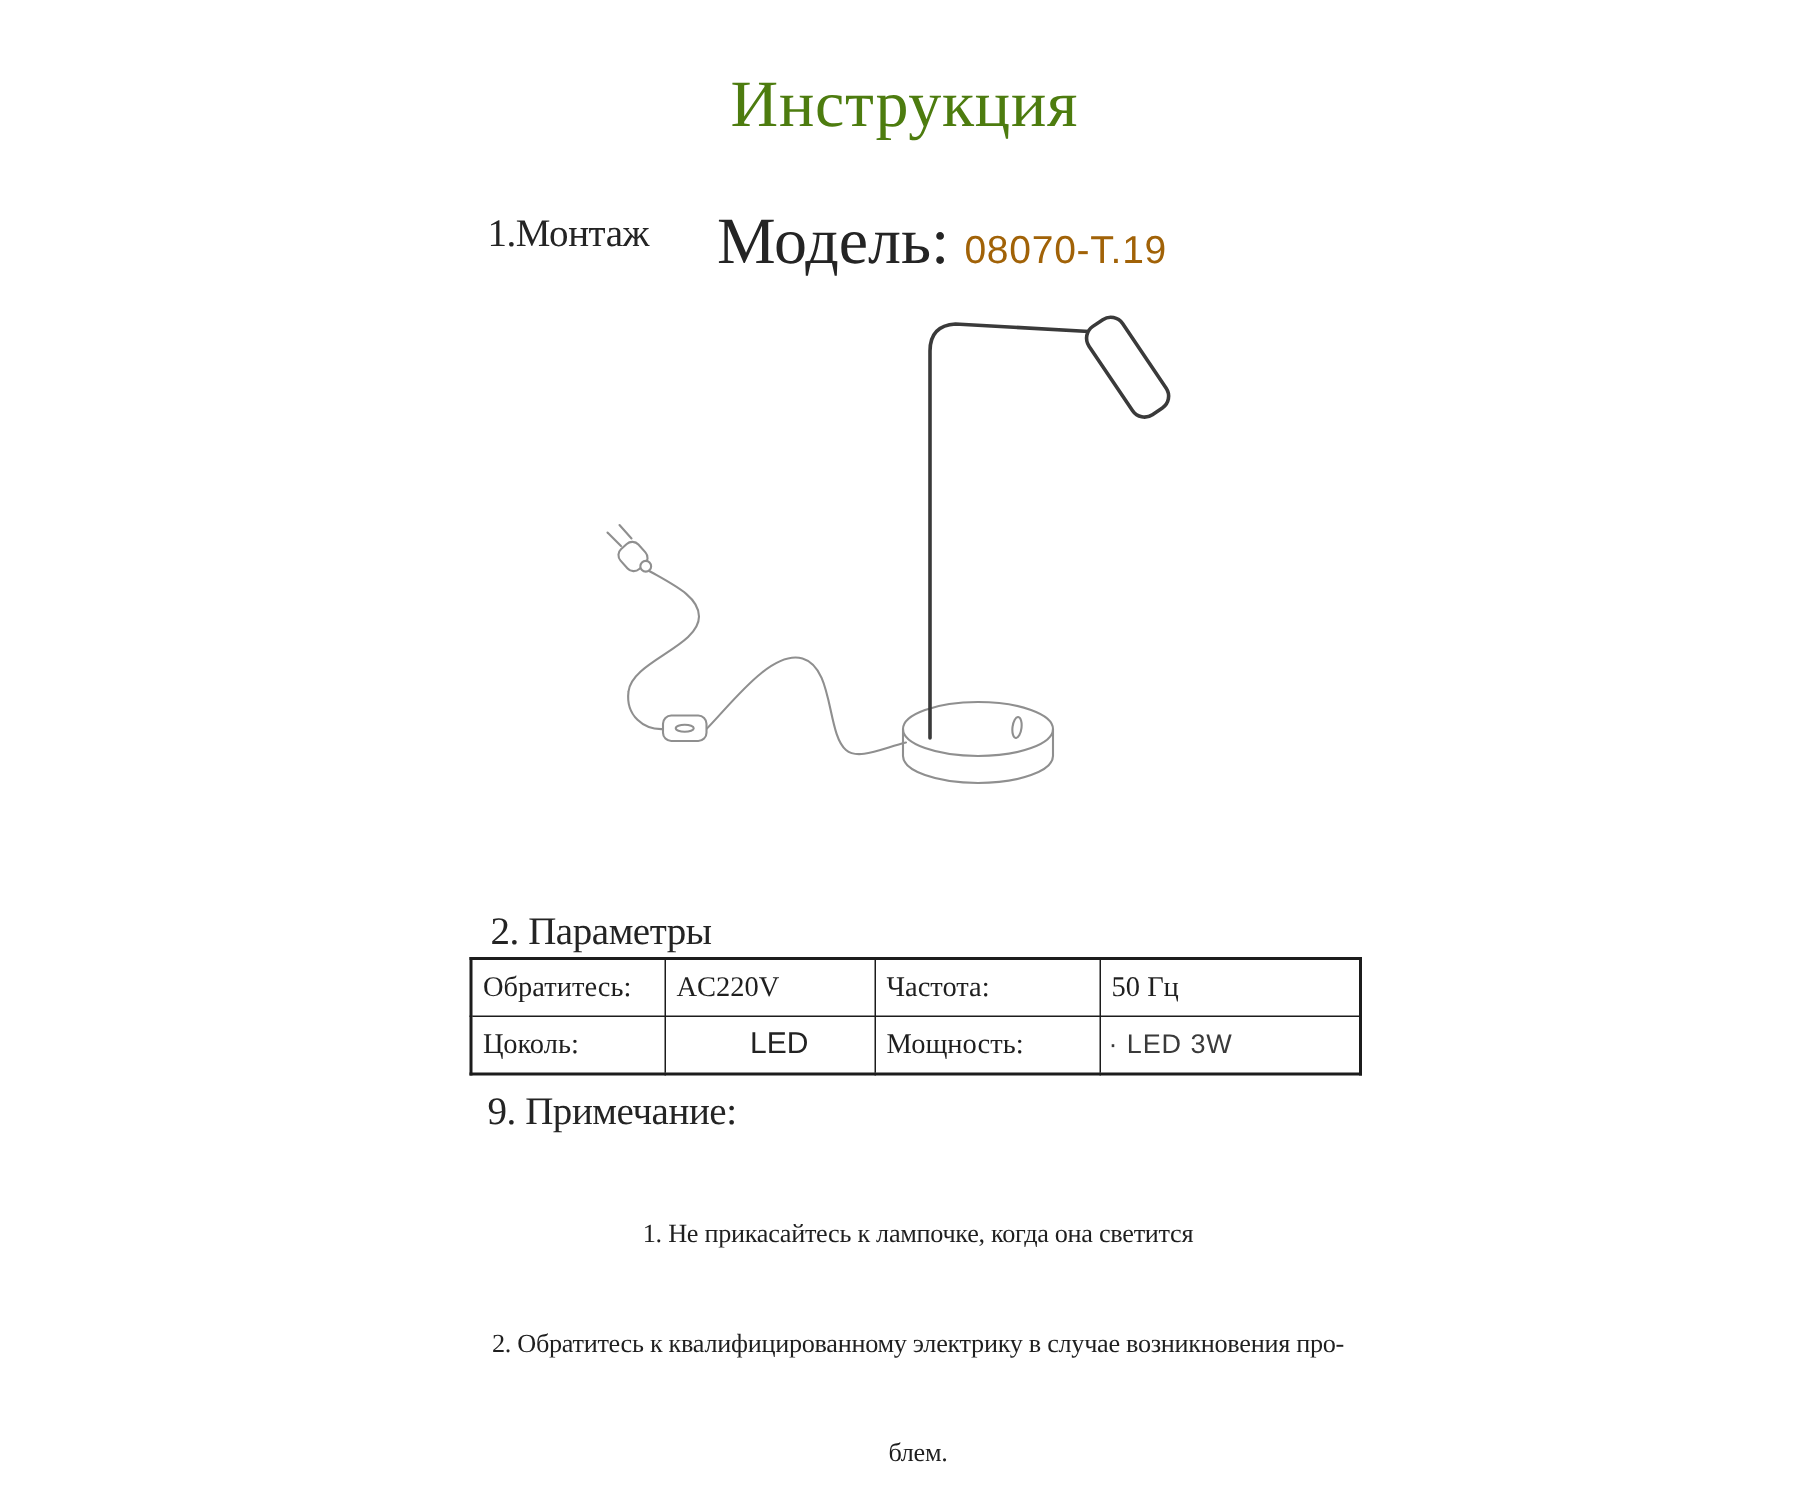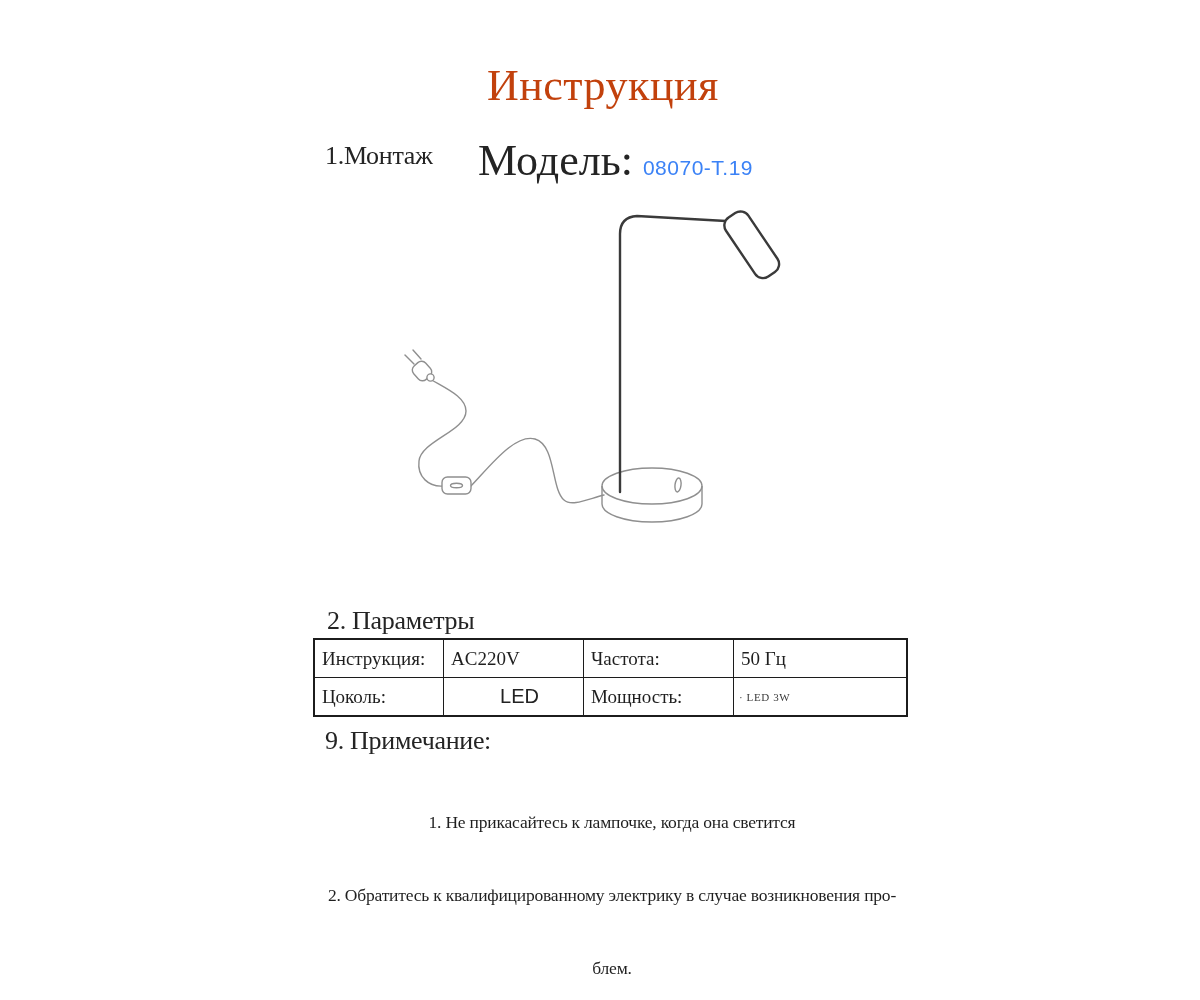--- a/index.html
+++ b/index.html
@@ -7,33 +7,33 @@
     width: 1200px; height: 1000px;
     background: #ffffff;
     font-family: "Liberation Serif", "DejaVu Serif", serif;
     color: #262626;
     position: relative;
     overflow: hidden;
   }
   .page { position: absolute; inset: 0; width: 1200px; height: 1000px; }
 
   .title {
-    position: absolute; left: 487px; top: 64px;
+    position: absolute; left: 487px; top: 48px;
     font-size: 44px; line-height: 1; letter-spacing: 0.5px;
-    color: #c2410c; white-space: nowrap;
+    color: #4d7c0f; white-space: nowrap;
   }
   .model-line {
     position: absolute; left: 478px; top: 103px;
     display: flex; align-items: baseline; gap: 10px;
     line-height: 1; white-space: nowrap; margin-top: 36px;
   }
   .model-label { font-size: 44px; color: #242424; }
   .model-number {
     font-family: "Liberation Sans", "DejaVu Sans", sans-serif;
-    font-size: 21px; color: #3b82f6; letter-spacing: 0.5px;
+    font-size: 26px; color: #a16207; letter-spacing: 0.5px;
   }
 
   .heading {
     position: absolute; font-size: 26px; line-height: 1;
     letter-spacing: -0.3px; color: #242424; white-space: nowrap; margin-left: 16px;
   }
   .h-montage   { left: 309px; top: 143px; }
   .h-params    { left: 311px; top: 608px; }
   .h-notes     { left: 309px; top: 728px; }
 
@@ -51,22 +51,22 @@
     overflow: hidden; white-space: nowrap;
   }
   .params-table { border: 2.2px solid #1c1c1c; }
   .col1 { width: 121px; } .col2 { width: 132px; }
   .col3 { width: 142px; } .col4 { width: 165px; }
   td.sans-big {
     font-family: "Liberation Sans", "DejaVu Sans", sans-serif;
     font-size: 20px; padding-left: 12px; color: #222222; text-align: center;
   }
   td.sans-small {
-    font-family: Liberation Serif, serif;
-    font-size: 11px; letter-spacing: 0.6px; padding-left: 5px; color: #3a3a3a;
+    font-family: Liberation Sans, sans-serif;
+    font-size: 18px; letter-spacing: 0.6px; padding-left: 5px; color: #3a3a3a;
   }
 
   .notes {
     position: absolute; left: 312px; top: 762px;
     font-size: 17.5px; line-height: 24.2px; letter-spacing: -0.2px;
     color: #1f1f1f; white-space: pre; width: 600px;
   }
   .note-line { height: 24.2px; text-align: center; }
 </style>
 </head>
@@ -113,21 +113,21 @@
       <rect x="-8" y="-9" width="16" height="18" rx="5.5" fill="#ffffff" transform="translate(422,371) rotate(-42)"></rect>
       <circle cx="430.5" cy="377.5" r="3.6" fill="#ffffff"></circle>
     </g>
   </svg>
 
   <div class="heading h-params">2. Параметры</div>
 
   <table class="params-table">
     <tbody>
         <tr>
-      <td class="col1">Инструкция:</td>
+      <td class="col1">Обратитесь:</td>
       <td class="col2">AC220V</td>
       <td class="col3">Частота:</td>
       <td class="col4">50 Гц</td>
     </tr>
     <tr>
       <td class="col1">Цоколь:</td>
       <td class="col2 sans-big">LED</td>
       <td class="col3">Мощность:</td>
       <td class="col4 sans-small">· LED 3W</td>
     </tr>

